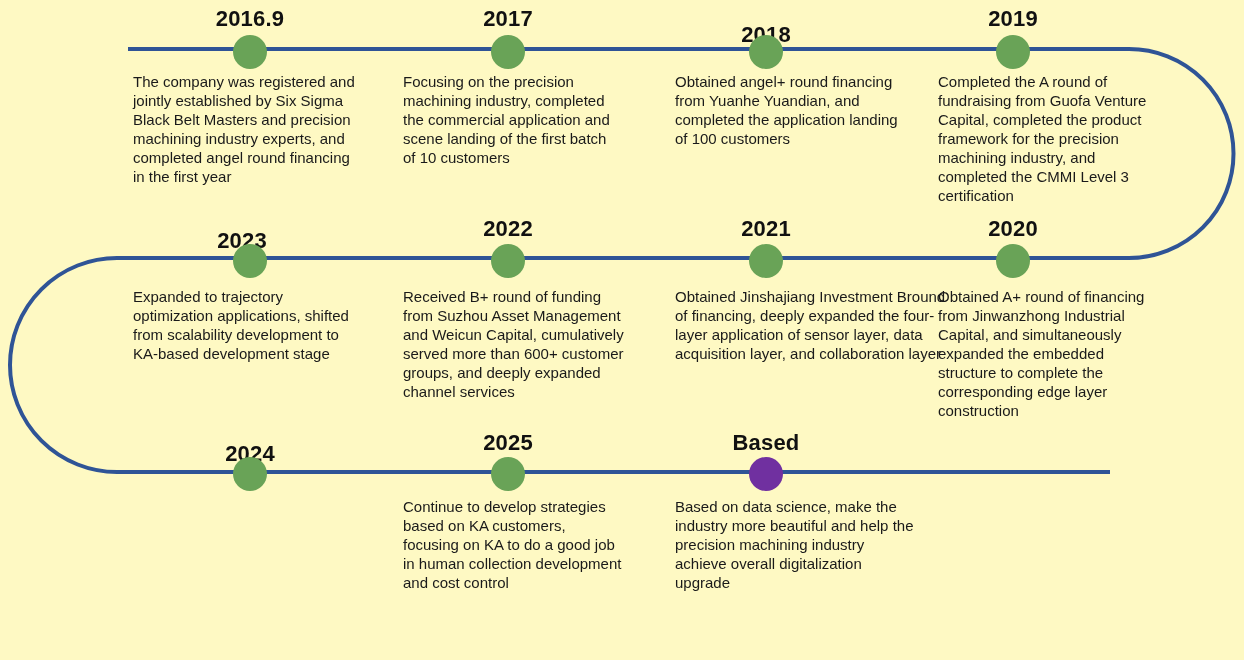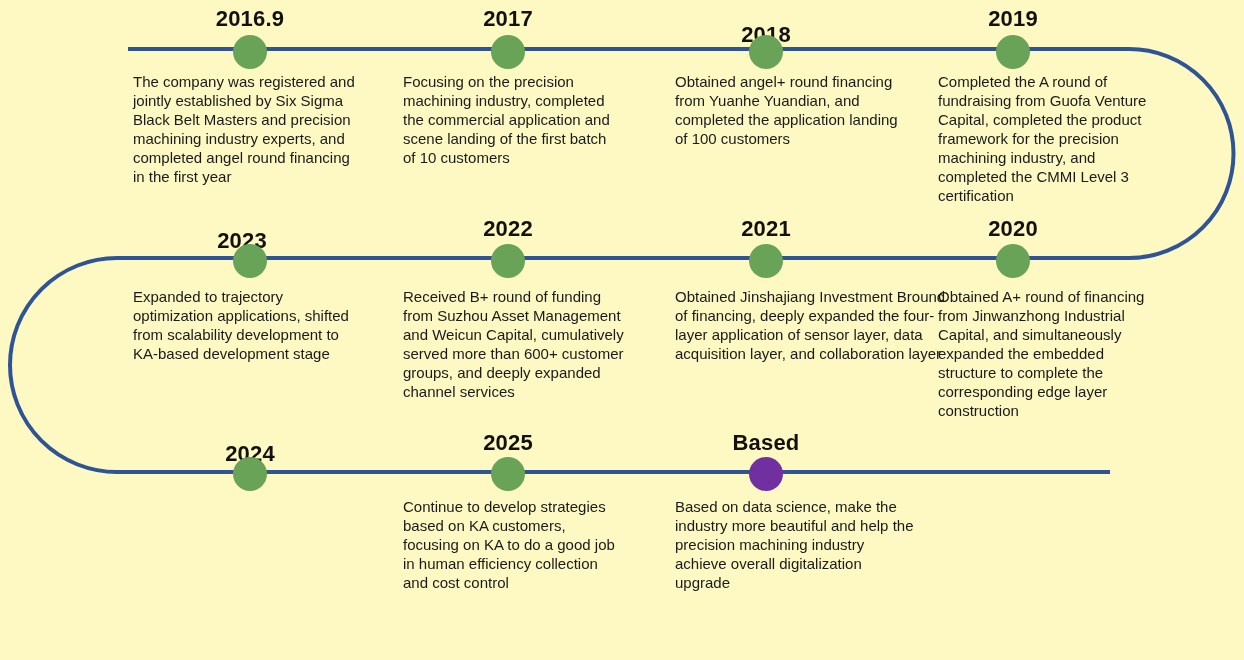--- a/index.html
+++ b/index.html
@@ -92,19 +92,19 @@
 
   <div class="year" style="left:943px; top:216px;">2020</div>
   <div class="dot" style="left:996px; top:244px;"></div>
   <div class="desc" style="left:938px; top:287px; width:228px;">Obtained A+ round of financing from Jinwanzhong Industrial Capital, and simultaneously expanded the embedded structure to complete the corresponding edge layer construction</div>
 
   <div class="year" style="left:180px; top:430px;margin-top:11px;">2024</div>
   <div class="dot" style="left:233px; top:457px;"></div>
 
   <div class="year" style="left:438px; top:430px;">2025</div>
   <div class="dot" style="left:491px; top:457px;"></div>
-  <div class="desc" style="left:403px; top:497px; width:222px;">Continue to develop strategies based on KA customers, focusing on KA to do a good job in human efficiency collection and cost control</div>
+  <div class="desc" style="left:403px; top:497px; width:222px;">Continue to develop strategies based on KA customers, focusing on KA to do a good job in human collection development and cost control</div>
 
   <div class="year" style="left:696px; top:430px;">Based</div>
   <div class="dot purple" style="left:749px; top:457px;"></div>
   <div class="desc" style="left:675px; top:497px; width:240px;">Based on data science, make the industry more beautiful and help the precision machining industry achieve overall digitalization upgrade</div>
 
 </div>
 
 </body></html>

